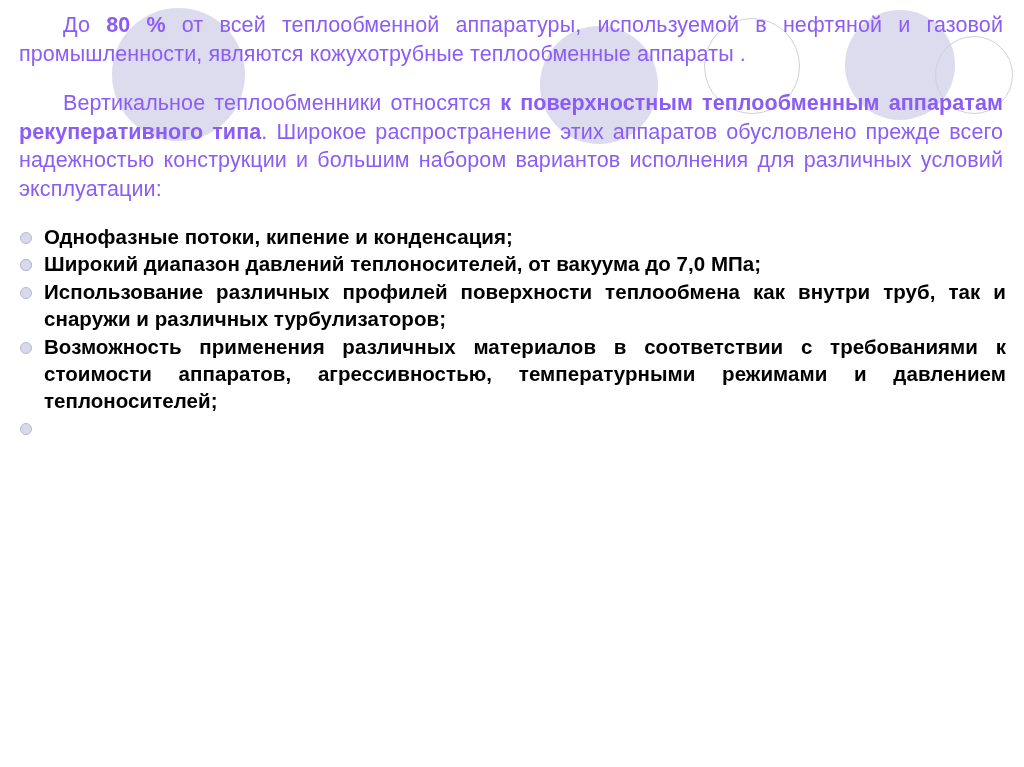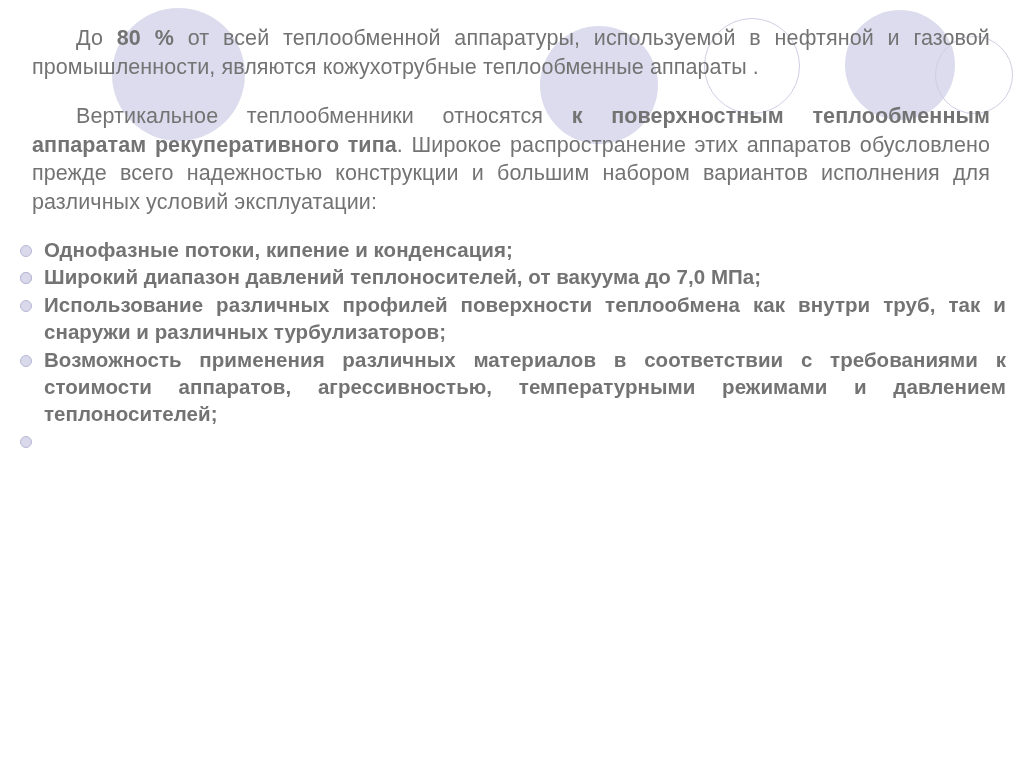--- a/index.html
+++ b/index.html
@@ -37,44 +37,44 @@
   .circle.outline {
     background: transparent;
     border: 1px solid #cfcfe4;
   }
   .content {
     position: relative;
     z-index: 2;
     padding: 0 18px 0 16px;
   }
   .para {
-    margin: 16px;
+    margin: 3px;
     font-size: 21.5px;
     line-height: 1.33;
-    color: #737373;
+    color: #8b5cf6;
     text-align: justify;
     text-indent: 44px;
     letter-spacing: 0.1px;
   }
   .para.p1 { padding-top: 8px; }
   .para.p2 { margin-top: 21px; }
   .para b { font-weight: bold; }
   .bullets {
     list-style: none;
     margin: 20px 0 0 0;
     padding: 0;
   }
   .bullets li {
     position: relative;
     padding-left: 28px;
     margin-bottom: 1px;
     font-size: 20.5px;
     line-height: 1.31;
     font-weight: bold;
-    color: #737373;
+    color: #000000;
     text-align: justify;
     letter-spacing: 0.05px;
   }
   .bullets li .bullet-dot {
     position: absolute;
     left: 4px;
     top: 8px;
     width: 12px;
     height: 12px;
     border-radius: 50%;

